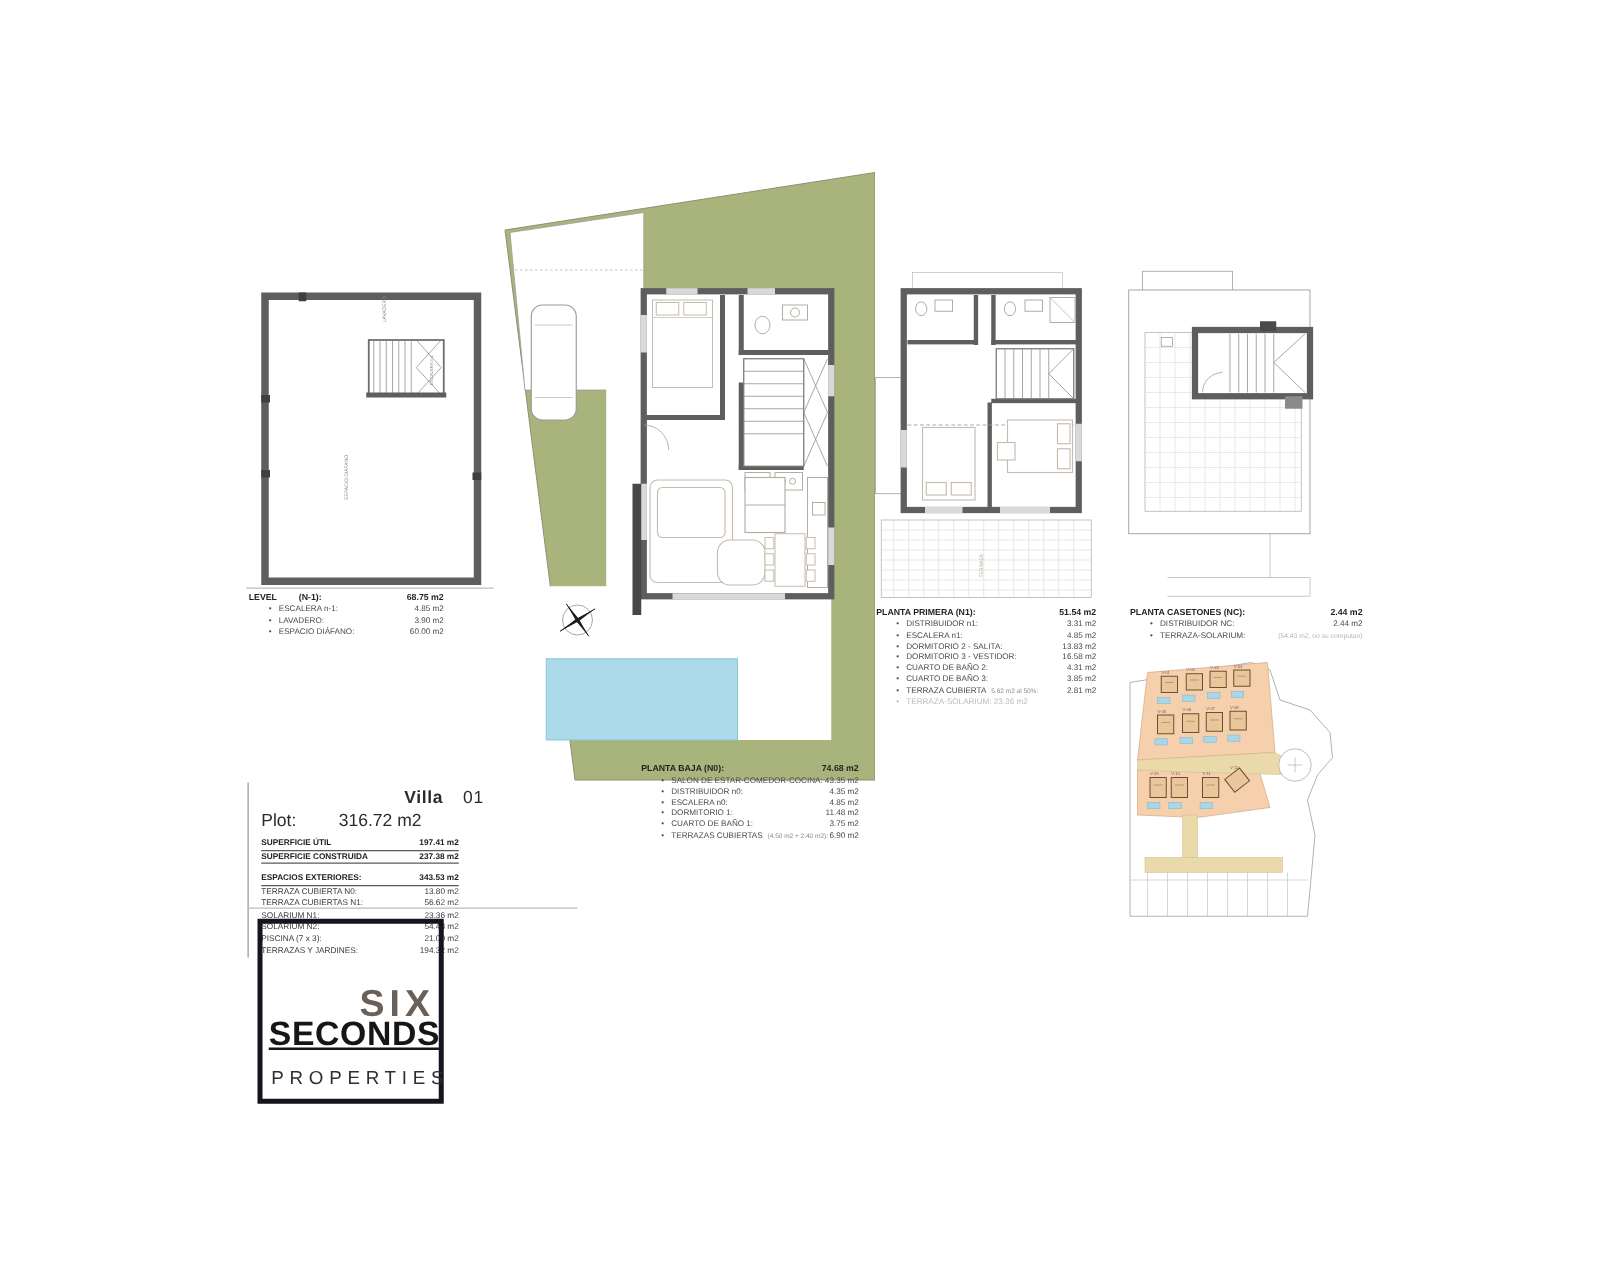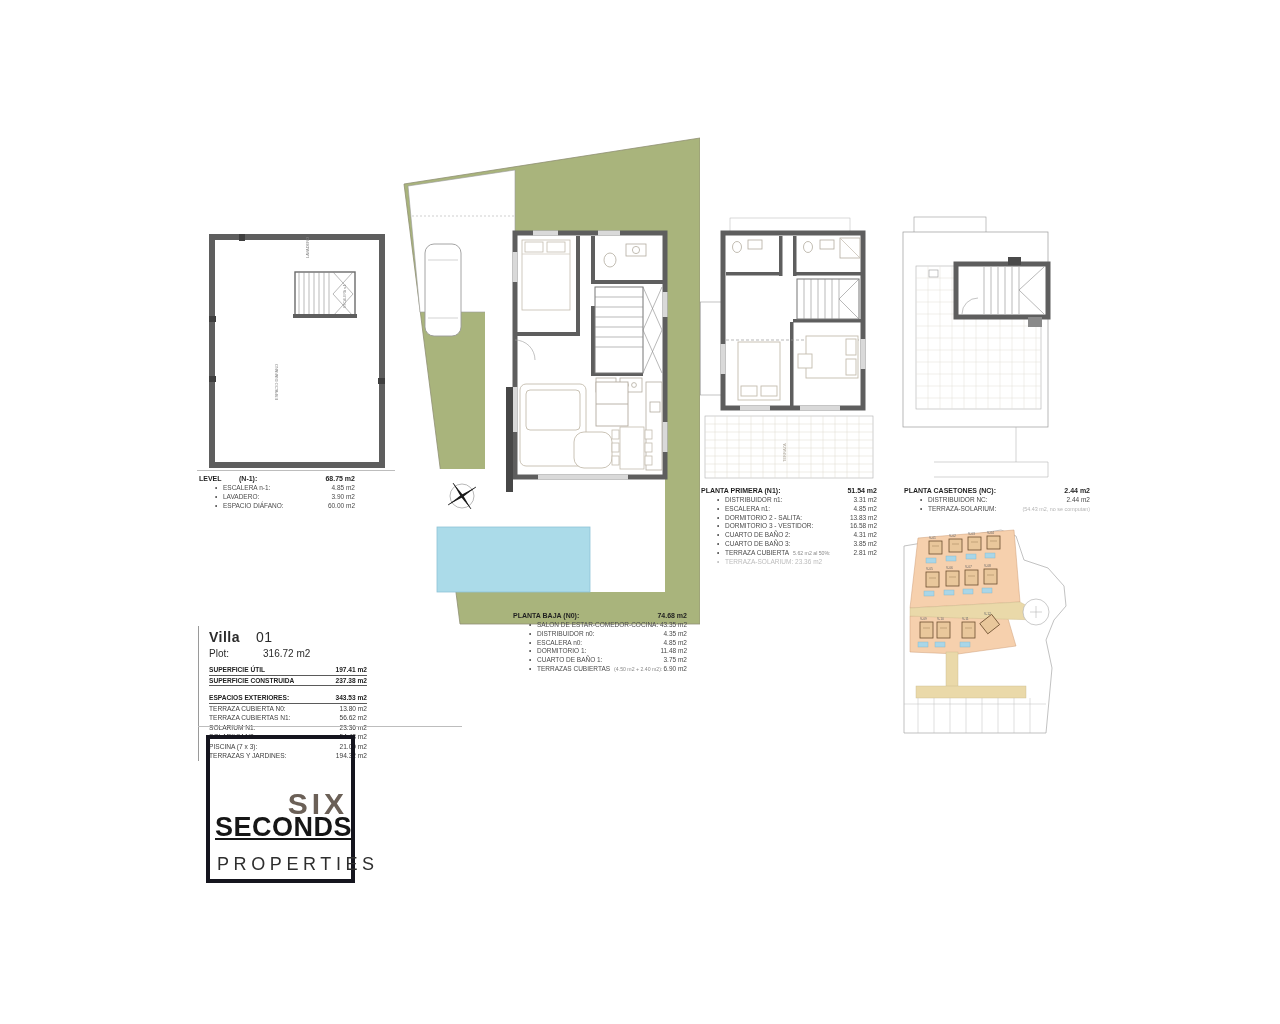--- a/index.html
+++ b/index.html
@@ -1,48 +1,48 @@
 <!DOCTYPE html>
 <html><head>
 <meta charset="utf-8">
 <style>
   html,body{margin:0;padding:0;background:#ffffff;}
   .canvas{position:relative;width:1280px;height:1024px;background:#fff;overflow:hidden;
-          font-family:"Liberation Sans",sans-serif;color:#3a3a3a;}
+          font-family:"Liberation Sans",sans-serif;color:#3a3a3a;text-align:right;}
   svg{display:block;}
   .panel{position:absolute;}
   
   .areas{position:absolute;}
   .hdr{display:flex;justify-content:space-between;font-size:7px;font-weight:700;color:#1f1f1f;line-height:10px;}
   .hdr .t1{white-space:pre;}
   .it{display:flex;justify-content:space-between;font-size:6.5px;line-height:8.8px;color:#4a4a4a;}
   .it .l{margin-left:24px;position:relative;white-space:nowrap;}
   .it .l::before{content:"•";position:absolute;left:-8px;top:0;color:#4a4a4a;}
   .it .v{white-space:nowrap;}
   .it .note{font-size:5.2px;color:#8a8a8a;margin-left:4px;}
   .it.muted, .it.muted .l, .it.muted .v{color:#bcbcbc;}
   .it.muted .l::before{color:#bcbcbc;}
   .v.mutedv{color:#b5b5b5;font-size:5.4px;}
   .rule{position:absolute;background:#bdbdbd;height:1px;}
   
   .villa{position:absolute;left:198px;top:626px;width:178px;border-left:1px solid #9a9a9a;padding:3px 0 0 10px;}
   .villa .title{font-size:14px;color:#2b2b2b;font-weight:700;letter-spacing:.5px;}
   .villa .title .num{font-weight:400;margin-left:16px;}
-  .villa .plot{font-size:10px;color:#2b2b2b;margin-top:3px;display:flex;}
+  .villa .plot{font-size:14px;color:#2b2b2b;margin-top:3px;display:flex;}
   .villa .plot .pv{margin-left:34px;}
   .vrows{margin-top:6px;width:158px;}
   .vrow{display:flex;justify-content:space-between;font-size:6.6px;line-height:9.5px;color:#3c3c3c;}
   .vrow.bold{font-weight:700;color:#222;border-bottom:1px solid #5a5a5a;}
   .vrow.gap{margin-top:7px;}
   
   .logo{position:absolute;left:206px;top:735px;width:149px;height:148px;}
   .logo .frame{position:absolute;left:0;top:0;right:0;bottom:0;border:4px solid #15151e;}
   .logo .six{position:absolute;right:7px;top:52px;font-size:30px;font-weight:700;letter-spacing:4px;color:#6b6057;}
   .logo .seconds{position:absolute;left:9px;top:77px;font-size:27px;font-weight:700;letter-spacing:.5px;color:#161616;text-decoration:underline;}
-  .logo .properties{position:absolute;left:11px;top:119px;font-size:18px;letter-spacing:4.6px;color:#2e2e2e;}
+  .logo .properties{position:absolute;left:11px;top:119px;font-size:15px;letter-spacing:4.6px;color:#2e2e2e;}
 </style>
 </head>
 <body>
 
 <div class="canvas">
 
   <svg class="panel" style="left:205px;top:228px" width="185" height="244" viewBox="0 0 185 244">
     <rect x="7" y="9" width="170" height="228" fill="#ffffff" stroke="#5e5e5e" stroke-width="6"></rect>
 
     <g stroke="#8a8a8a" stroke-width="0.6" fill="none">

